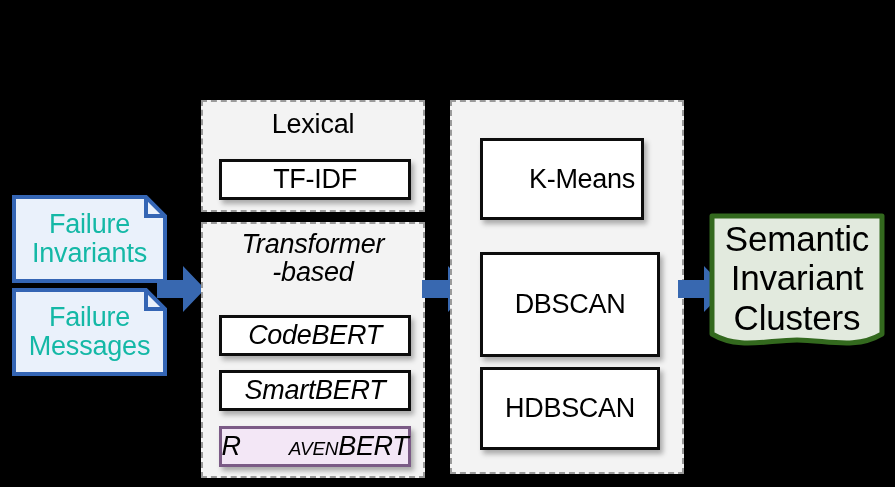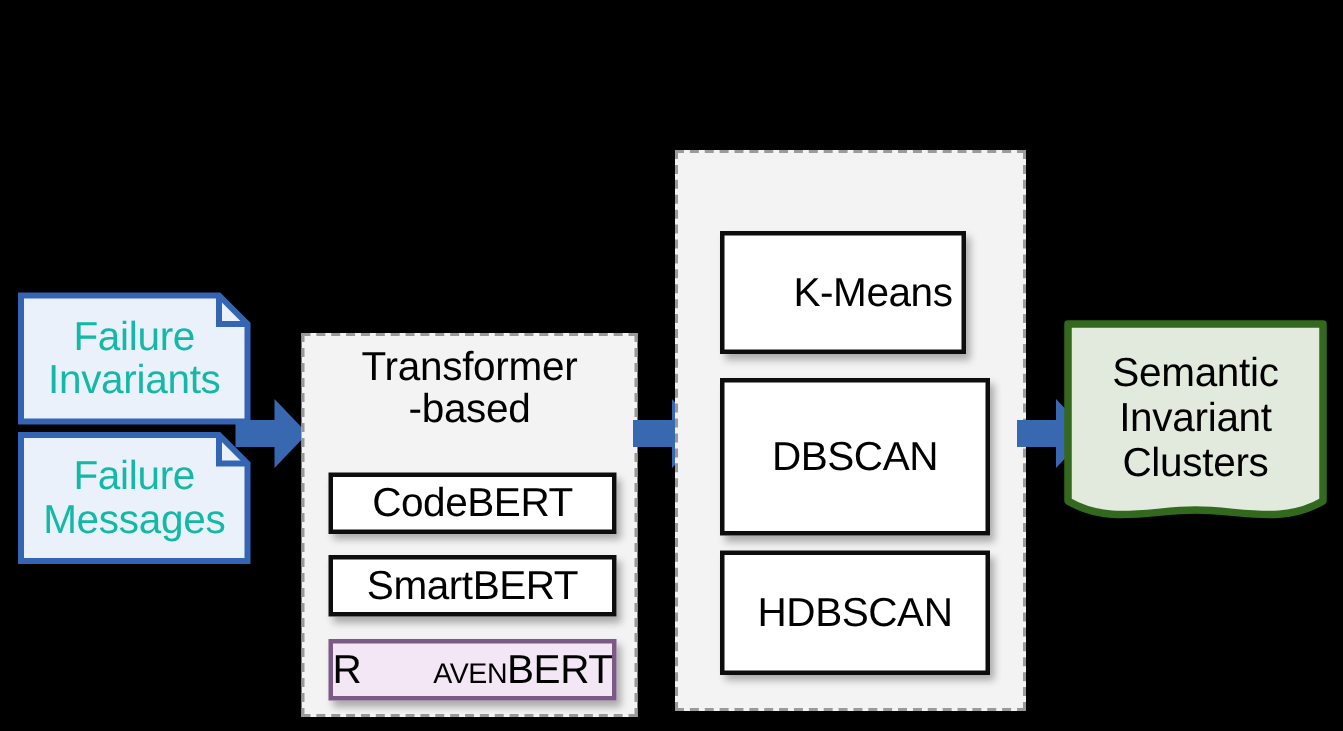--- a/index.html
+++ b/index.html
@@ -82,21 +82,21 @@
   .wave-label {
     position: absolute;
     left: 0; top: 0;
     width: 100%; height: 100%;
     display: flex;
     flex-direction: column;
     align-items: center;
     justify-content: center;
     text-align: center;
     color: #000000;
-    font-size: 27px;
+    font-size: 35px;
     line-height: 1.12;
     letter-spacing: -0.2px;
     pointer-events: none;
     padding-bottom: 6px;
     box-sizing: border-box;
   }
 </style>
 </head>
 <body>
 
@@ -123,22 +123,28 @@
       <span>Messages</span>
     </div>
   </div>
 
   <div class="arrow" style="left:157px; top:266px;">
     <svg width="48" height="46" viewBox="0 0 48 46">
       <path d="M0,14 H26 V0 L48,23 L26,46 V32 H0 Z" fill="#3868b0"></path>
     </svg>
   </div>
 
+  <div class="panel" style="left:201px; top:100px; width:224px; height:112px;">
+    <div class="panel-title" style="top:8px;">Lexical</div>
+    <div class="box" style="left:16px; top:57px; width:192px; height:41px;">
+      <span>TF-IDF</span>
+    </div>
+  </div>
 
-  <div class="panel" style="left:201px; top:222px; width:224px; height:256px;">
+  <div class="panel" style="left:201px; top:222px; width:224px; height:256px;font-style:italic;">
     <div class="panel-title" style="top:6px;">
       <span>Transformer</span><br>
       <span>-based</span>
     </div>
 
     <div class="box" style="left:16px; top:91px; width:192px; height:41px;">
       <span>CodeBERT</span>
     </div>
 
     <div class="box" style="left:16px; top:146px; width:192px; height:41px;">
@@ -150,21 +156,21 @@
     </div>
   </div>
 
   <div class="arrow" style="left:422px; top:266px;">
     <svg width="48" height="46" viewBox="0 0 48 46">
       <path d="M0,14 H26 V0 L48,23 L26,46 V32 H0 Z" fill="#3868b0"></path>
     </svg>
   </div>
 
   <div class="panel" style="left:450px; top:100px; width:234px; height:374px;">
-    <div class="box" style="left:28px; top:52px; width:164px; height:82px;padding-left:40px;">
+    <div class="box" style="left:28px; top:36px; width:164px; height:82px;padding-left:40px;">
       <span>K-Means</span>
     </div>
     <div class="box" style="left:28px; top:150px; width:180px; height:105px;">
       <span>DBSCAN</span>
     </div>
     <div class="box" style="left:28px; top:265px; width:180px; height:83px;">
       <span>HDBSCAN</span>
     </div>
   </div>
 

